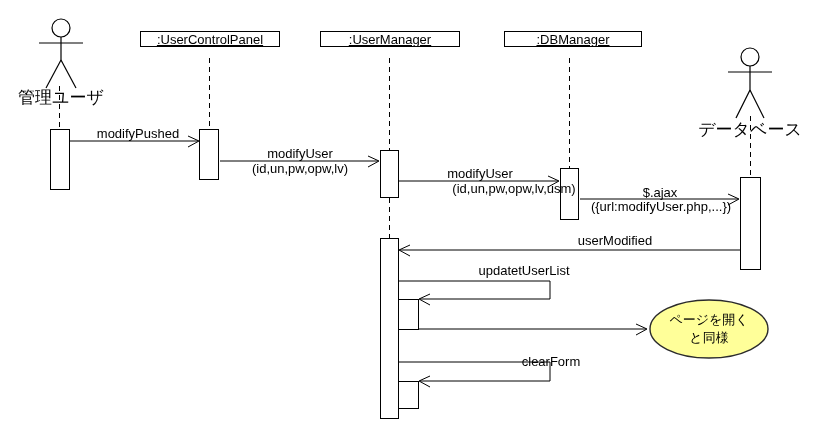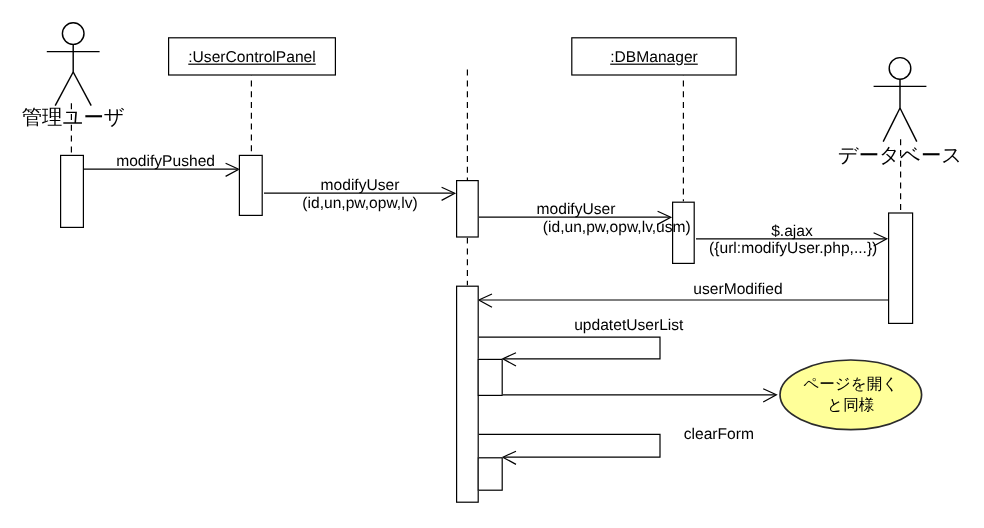--- a/index.html
+++ b/index.html
@@ -2,21 +2,21 @@
 <html><head>
 <meta charset="utf-8">
 <style>
   html,body{margin:0;padding:0;background:#fff;}
   #stage{
     position:relative;width:820px;height:440px;background:#fff;overflow:hidden;
     font-family:"Liberation Sans","DejaVu Sans",sans-serif;color:#000;
   }
   svg{position:absolute;left:0;top:0;}
   .obj-box{
-    position:absolute;height:32px;border:1px solid #000;background:#fff;
+    position:absolute;height:16px;border:1px solid #000;background:#fff;
     box-sizing:border-box;display:flex;align-items:center;justify-content:center;
     font-size:13px;
   }
   .obj-box span{text-decoration:underline;white-space:nowrap;}
   .act{
     position:absolute;border:1px solid #000;background:#fff;box-sizing:border-box;
   }
   .lbl{
     position:absolute;font-size:13px;line-height:13px;white-space:nowrap;
     transform:translateX(-50%);
@@ -87,21 +87,24 @@
       <polyline points="398,362 550,362 550,381 420,381"></polyline>
       <polyline points="430,376 419,381 430,387"></polyline>
     </g>
 
     <ellipse cx="709" cy="329" rx="59" ry="29" stroke="#2b2b2b" stroke-width="1.4" fill="#FFFF99"></ellipse>
   </svg>
 
   <div class="obj-box" style="left:140px;top:31px;width:140px;">
     <span>:UserControlPanel</span>
   </div>
-  <div class="obj-box" style="left:476px;top:31px;width:138px;text-align:center;">
+  <div class="obj-box" style="left:320px;top:31px;width:140px;">
+    <span>:UserManager</span>
+  </div>
+  <div class="obj-box" style="left:504px;top:31px;width:138px;text-align:center;">
     <span>:DBManager</span>
   </div>
 
   <div class="act" style="left:50px;top:129px;width:20px;height:61px;"></div>
   <div class="act" style="left:199px;top:129px;width:20px;height:51px;"></div>
   <div class="act" style="left:380px;top:150px;width:19px;height:48px;"></div>
   <div class="act" style="left:380px;top:238px;width:19px;height:181px;"></div>
   <div class="act" style="left:398px;top:299px;width:21px;height:31px;"></div>
   <div class="act" style="left:398px;top:381px;width:21px;height:28px;"></div>
   <div class="act" style="left:560px;top:168px;width:19px;height:52px;"></div>
@@ -116,20 +119,20 @@
   <div class="lbl" style="left:300px;top:162px;">(id,un,pw,opw,lv)</div>
 
   <div class="lbl" style="left:480px;top:167px;">modifyUser</div>
   <div class="lbl" style="left:480px;top:182px;margin-left:34px;">(id,un,pw,opw,lv,usm)</div>
 
   <div class="lbl" style="left:660px;top:186px;">$.ajax</div>
   <div class="lbl" style="left:661px;top:200px;">({url:modifyUser.php,...})</div>
 
   <div class="lbl" style="left:570px;top:234px;margin-left:45px;">userModified</div>
   <div class="lbl" style="left:524px;top:264px;">updatetUserList</div>
-  <div class="lbl" style="left:551px;top:355px;margin-left:48px;">clearForm</div>
+  <div class="lbl" style="left:551px;top:355px;">clearForm</div>
 
   <div class="note-lbl" style="left:709px;top:311px;">
     <div>ページを開く</div>
     <div>と同様</div>
   </div>
 
 </div>
 
 </body></html>

